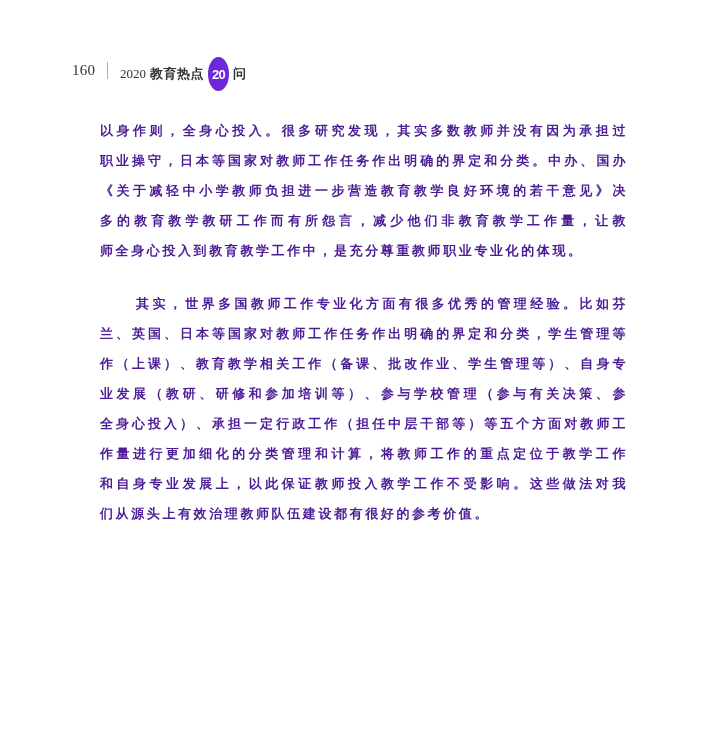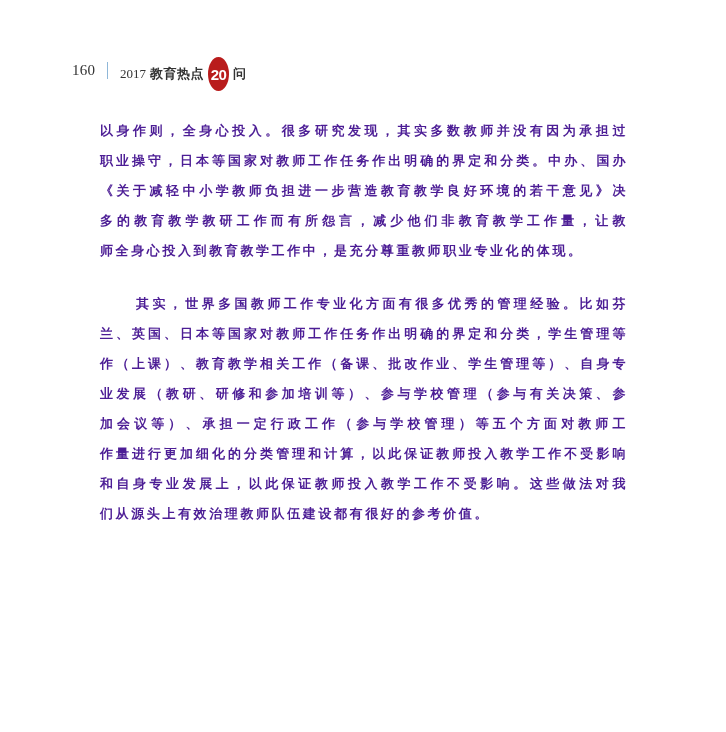--- a/index.html
+++ b/index.html
@@ -52,24 +52,24 @@
       font-weight: bold;
       letter-spacing: 0.5px;
     }
     .badge {
       display: inline-flex;
       align-items: center;
       justify-content: center;
       width: 21px;
       height: 34px;
       border-radius: 50%;
-      background: #b91c1c;
+      background: #6d28d9;
       color: #ffffff;
       font-family: "Liberation Sans", "DejaVu Sans", sans-serif;
-      font-size: 15px;
+      font-size: 13px;
       font-weight: bold;
       margin: 0 4px 0 4px;
       letter-spacing: -0.5px;
     }
     .book-suffix {
       font-size: 13px;
       font-weight: bold;
     }
     .content {
       position: absolute;
@@ -96,38 +96,38 @@
       margin-top: 23px;
     }
   </style>
 </head>
 <body>
 
 <div class="header">
   <span class="page-number">160</span>
   <span class="divider"></span>
   <span class="book-title">
-    <span class="book-year">2017</span>
+    <span class="book-year">2020</span>
     <span class="book-name">教育热点</span>
     <span class="badge">20</span>
     <span class="book-suffix">问</span>
   </span>
 </div>
 
 <div class="content">
   <div>
     <div class="line">以身作则，全身心投入。很多研究发现，其实多数教师并没有因为承担过</div>
     <div class="line">职业操守，日本等国家对教师工作任务作出明确的界定和分类。中办、国办</div>
     <div class="line">《关于减轻中小学教师负担进一步营造教育教学良好环境的若干意见》决</div>
     <div class="line">多的教育教学教研工作而有所怨言，减少他们非教育教学工作量，让教</div>
     <div class="line last">师全身心投入到教育教学工作中，是充分尊重教师职业专业化的体现。</div>
   </div>
   <div>
     <div class="line indent">其实，世界多国教师工作专业化方面有很多优秀的管理经验。比如芬</div>
     <div class="line">兰、英国、日本等国家对教师工作任务作出明确的界定和分类，学生管理等</div>
     <div class="line">作（上课）、教育教学相关工作（备课、批改作业、学生管理等）、自身专</div>
     <div class="line">业发展（教研、研修和参加培训等）、参与学校管理（参与有关决策、参</div>
-    <div class="line">加会议等）、承担一定行政工作（参与学校管理）等五个方面对教师工</div>
-    <div class="line">作量进行更加细化的分类管理和计算，以此保证教师投入教学工作不受影响</div>
+    <div class="line">全身心投入）、承担一定行政工作（担任中层干部等）等五个方面对教师工</div>
+    <div class="line">作量进行更加细化的分类管理和计算，将教师工作的重点定位于教学工作</div>
     <div class="line">和自身专业发展上，以此保证教师投入教学工作不受影响。这些做法对我</div>
     <div class="line last">们从源头上有效治理教师队伍建设都有很好的参考价值。</div>
   </div>
 </div>
 
 </body></html>

